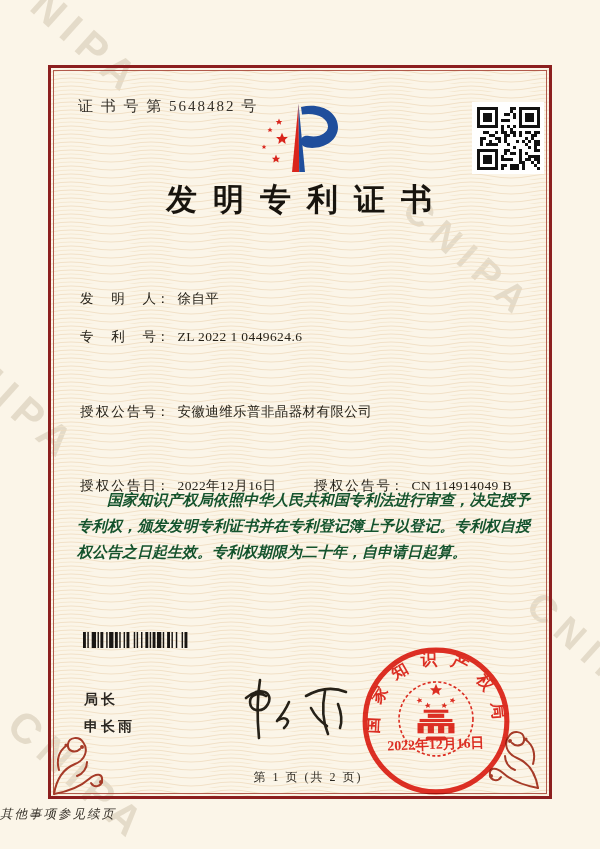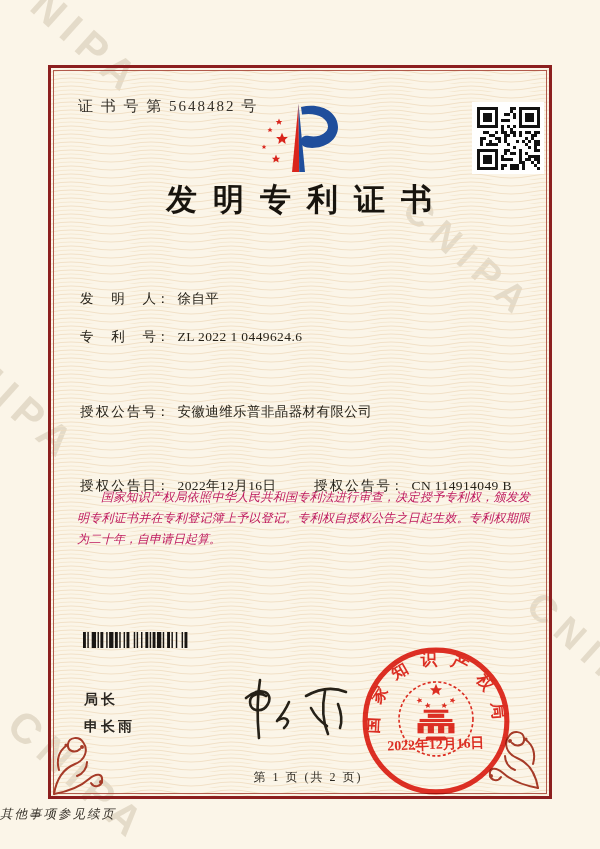--- a/index.html
+++ b/index.html
@@ -38,22 +38,22 @@
     font-size:31px; font-weight:700; color:#18140e;
     letter-spacing:16px; padding-left:16px;
   }
   .row { position:absolute; z-index:3; left:80px; font-size:13.5px; color:#262219; white-space:nowrap; }
   .lbl { display:inline-block; width:76px; text-align:justify; text-align-last:justify; }
   .val { margin-left:8px; letter-spacing:.4px; }
   .r1{top:252px} .r2{top:290px} .r3{top:328px} .r4{top:366px} .r5{top:403px} .r6{top:440px} .r7{top:477px}
   .grp2 { position:absolute; left:234px; top:0; }
   .paras {
     left:77px; top:487px; width:453px;
-    font-size:12px; line-height:1.74; color:#be185d;
-    text-align:justify; font-style:italic;
+    font-size:15px; line-height:1.74; color:#14532d;
+    text-align:justify; font-style:italic;font-weight:bold;
   }
   .paras p { margin:0; text-indent:2em; }
   .barcode { left:83px; top:632px; }
   .signer { left:84px; top:686px; font-family:"Liberation Sans","DejaVu Sans",sans-serif;
     font-size:14px; font-weight:700; color:#2c2822; letter-spacing:3px; line-height:1.95; }
   .signature { left:226px; top:668px; }
   .sealwrap { left:360px; top:645px; opacity:.95; mix-blend-mode:multiply; }
   .pagenum { left:0; right:0; top:769px; text-align:center; font-size:12px; letter-spacing:2px; color:#2e2a22;padding-left:16px; }
   .contnote { left:0; right:0; top:806px; text-align:left; font-size:12.5px; font-style:italic; color:#37322a; letter-spacing:2px; }
   .flourish { position:absolute; z-index:3; }

